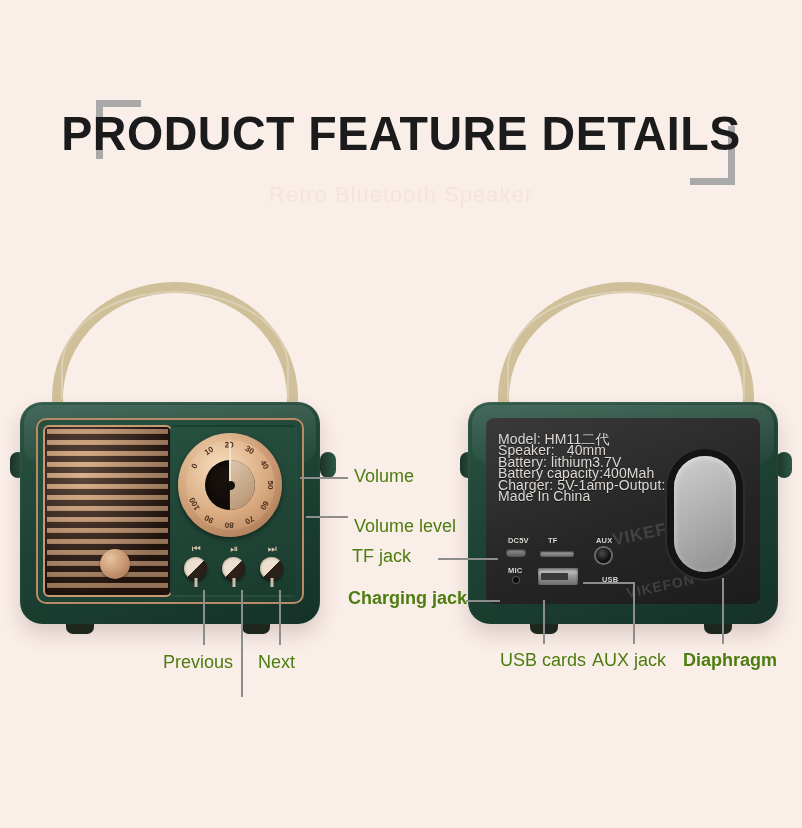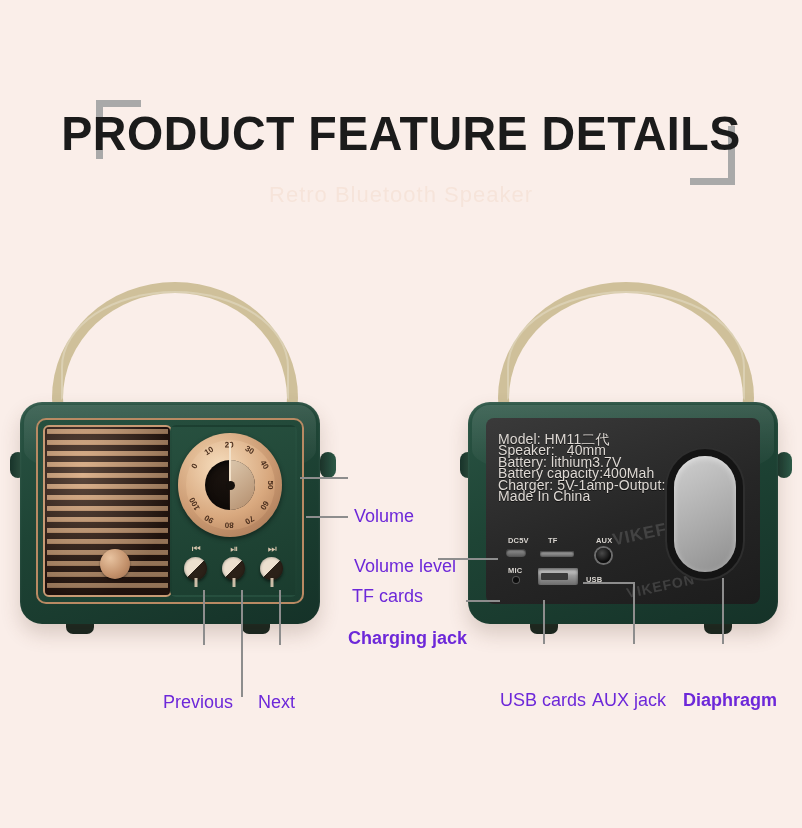--- a/index.html
+++ b/index.html
@@ -253,24 +253,23 @@
     position:absolute;color:rgba(255,255,255,.14);
     font-size:17px;font-weight:bold;letter-spacing:1px;
     transform:rotate(-12deg);user-select:none;
     font-family:"Liberation Sans", sans-serif;
   }
 
   
   .label{
     position:absolute;
     font-size:18px;
-    color:#6d28d9;
+    color:#4d7c0f;
     font-family:"Liberation Sans", sans-serif;
     white-space:nowrap;
-    margin-top:40px;
   }
   .lead{position:absolute;background:#8d8d8d;}
   .lead-h{height:1.5px;}
   .lead-v{width:1.5px;}
 </style>
 </head>
 <body>
 
 <div class="stage">
 
@@ -381,41 +380,41 @@
         <span class="port-label" style="left:62px;top:118px;">TF</span>
         <span class="port port-tf" style="left:54px;top:133px;"></span>
 
         <span class="port-label" style="left:110px;top:118px;">AUX</span>
         <span class="port port-aux" style="left:110px;top:130px;"></span>
 
         <span class="port-label" style="left:22px;top:148px;">MIC</span>
         <span class="port port-mic" style="left:27px;top:159px;"></span>
 
         <span class="port port-usb" style="left:52px;top:150px;"></span>
-        <span class="port-label" style="left:100px;top:157px;">USB</span>
+        <span class="port-label" style="left:116px;top:157px;">USB</span>
 
       </div>
     </div>
   </div>
 
   <div class="lead lead-h" style="left:300px;top:477px;width:48px;"></div>
   <div class="label" style="left:354px;top:466px;">Volume</div>
 
   <div class="lead lead-h" style="left:306px;top:516px;width:42px;"></div>
   <div class="label" style="left:354px;top:516px;">Volume level</div>
 
   <div class="lead lead-v" style="left:203px;top:590px;height:55px;"></div>
   <div class="label" style="left:163px;top:652px;">Previous</div>
 
   <div class="lead lead-v" style="left:279px;top:590px;height:55px;"></div>
   <div class="label" style="left:258px;top:652px;">Next</div>
 
   <div class="lead lead-v" style="left:241px;top:590px;height:107px;"></div>
 
-  <div class="label" style="left:352px;top:546px;">TF cards</div>
+  <div class="label" style="left:352px;top:546px;">TF jack</div>
   <div class="lead lead-h" style="left:438px;top:558px;width:60px;"></div>
 
   <div class="label" style="left:348px;top:588px;font-weight:bold;">Charging jack</div>
   <div class="lead lead-h" style="left:466px;top:600px;width:34px;"></div>
 
   <div class="lead lead-v" style="left:543px;top:600px;height:44px;"></div>
   <div class="label" style="left:500px;top:650px;">USB cards</div>
 
   <div class="lead lead-v" style="left:633px;top:582px;height:62px;"></div>
   <div class="lead lead-h" style="left:583px;top:582px;width:51px;"></div>

